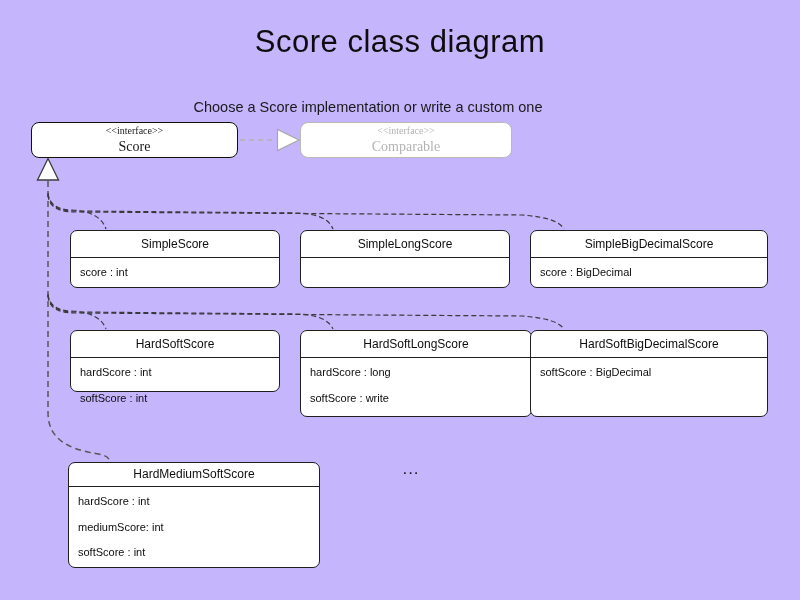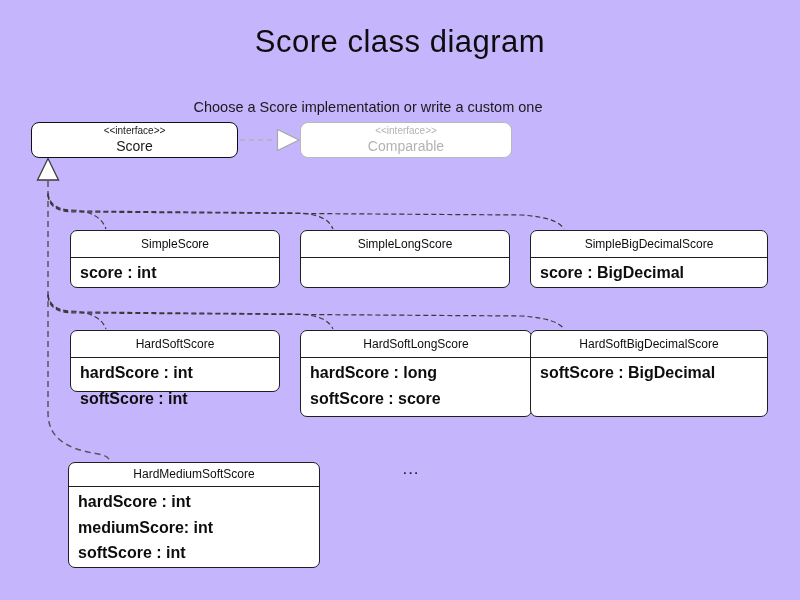--- a/index.html
+++ b/index.html
@@ -21,33 +21,33 @@
             font-size:14.5px;color:#1a1a1a;margin-top:28px;}
 
   svg.connectors{position:absolute;left:0;top:0;width:800px;height:600px;}
   .dash-branch{fill:none;stroke:var(--connector);stroke-width:1.2;stroke-dasharray:5 3;}
   .dash-spine{fill:none;stroke:var(--spine);stroke-width:1.5;stroke-dasharray:6 4;}
   .dash-gray{fill:none;stroke:var(--muted);stroke-width:1.3;stroke-dasharray:5 4;}
   .tri-dark{fill:#ffffff;stroke:#3c3c3c;stroke-width:1.3;}
   .tri-gray{fill:#ffffff;stroke:#a8a8a8;stroke-width:1.2;}
 
   .iface{position:absolute;height:36px;background:#ffffff;border:1.5px solid #111;
-         border-radius:8px;text-align:center;padding-top:3px;}
+         border-radius:8px;text-align:center;padding-top:3px;font-family:Liberation Serif, serif;}
   .iface .stereo{font-size:10px;line-height:10px;color:#1a1a1a;}
   .iface .iname{font-size:14px;line-height:21px;color:#1a1a1a;}
   .iface.muted{border-color:var(--muted-border);}
   .iface.muted .stereo,.iface.muted .iname{color:var(--muted);}
 
   .cls{position:absolute;background:#ffffff;border:1.3px solid var(--box-border);
        border-radius:7px;}
   .cls-name{height:27px;line-height:26px;text-align:center;font-size:12px;
             border-bottom:1.3px solid var(--box-border);white-space:nowrap;overflow:hidden;}
   .cls-name.short{height:24px;line-height:23px;}
   .cls-attrs{padding:2px 9px 0 9px;}
-  .attr{font-size:16px;line-height:25.5px;white-space:nowrap;font-weight:bold;}
+  .attr{font-size:11px;line-height:25.5px;white-space:nowrap;}
 
   .ellipsis{position:absolute;left:396px;top:459px;width:30px;text-align:center;
             font-size:17px;letter-spacing:1px;color:#1a1a1a;}
 </style>
 </head>
 <body>
 
 <div class="canvas">
 
   <div class="title">Score class diagram</div>
@@ -104,21 +104,21 @@
     <div class="cls-attrs">
       <div class="attr">hardScore : int</div>
       <div class="attr">softScore : int</div>
     </div>
   </div>
 
   <div class="cls" style="left:300px;top:330px;width:232px;height:87px">
     <div class="cls-name">HardSoftLongScore</div>
     <div class="cls-attrs">
       <div class="attr">hardScore : long</div>
-      <div class="attr">softScore : score</div>
+      <div class="attr">softScore : write</div>
     </div>
   </div>
 
   <div class="cls" style="left:530px;top:330px;width:238px;height:87px">
     <div class="cls-name">HardSoftBigDecimalScore</div>
     <div class="cls-attrs">
       <div class="attr">softScore : BigDecimal</div>
     </div>
   </div>
 

